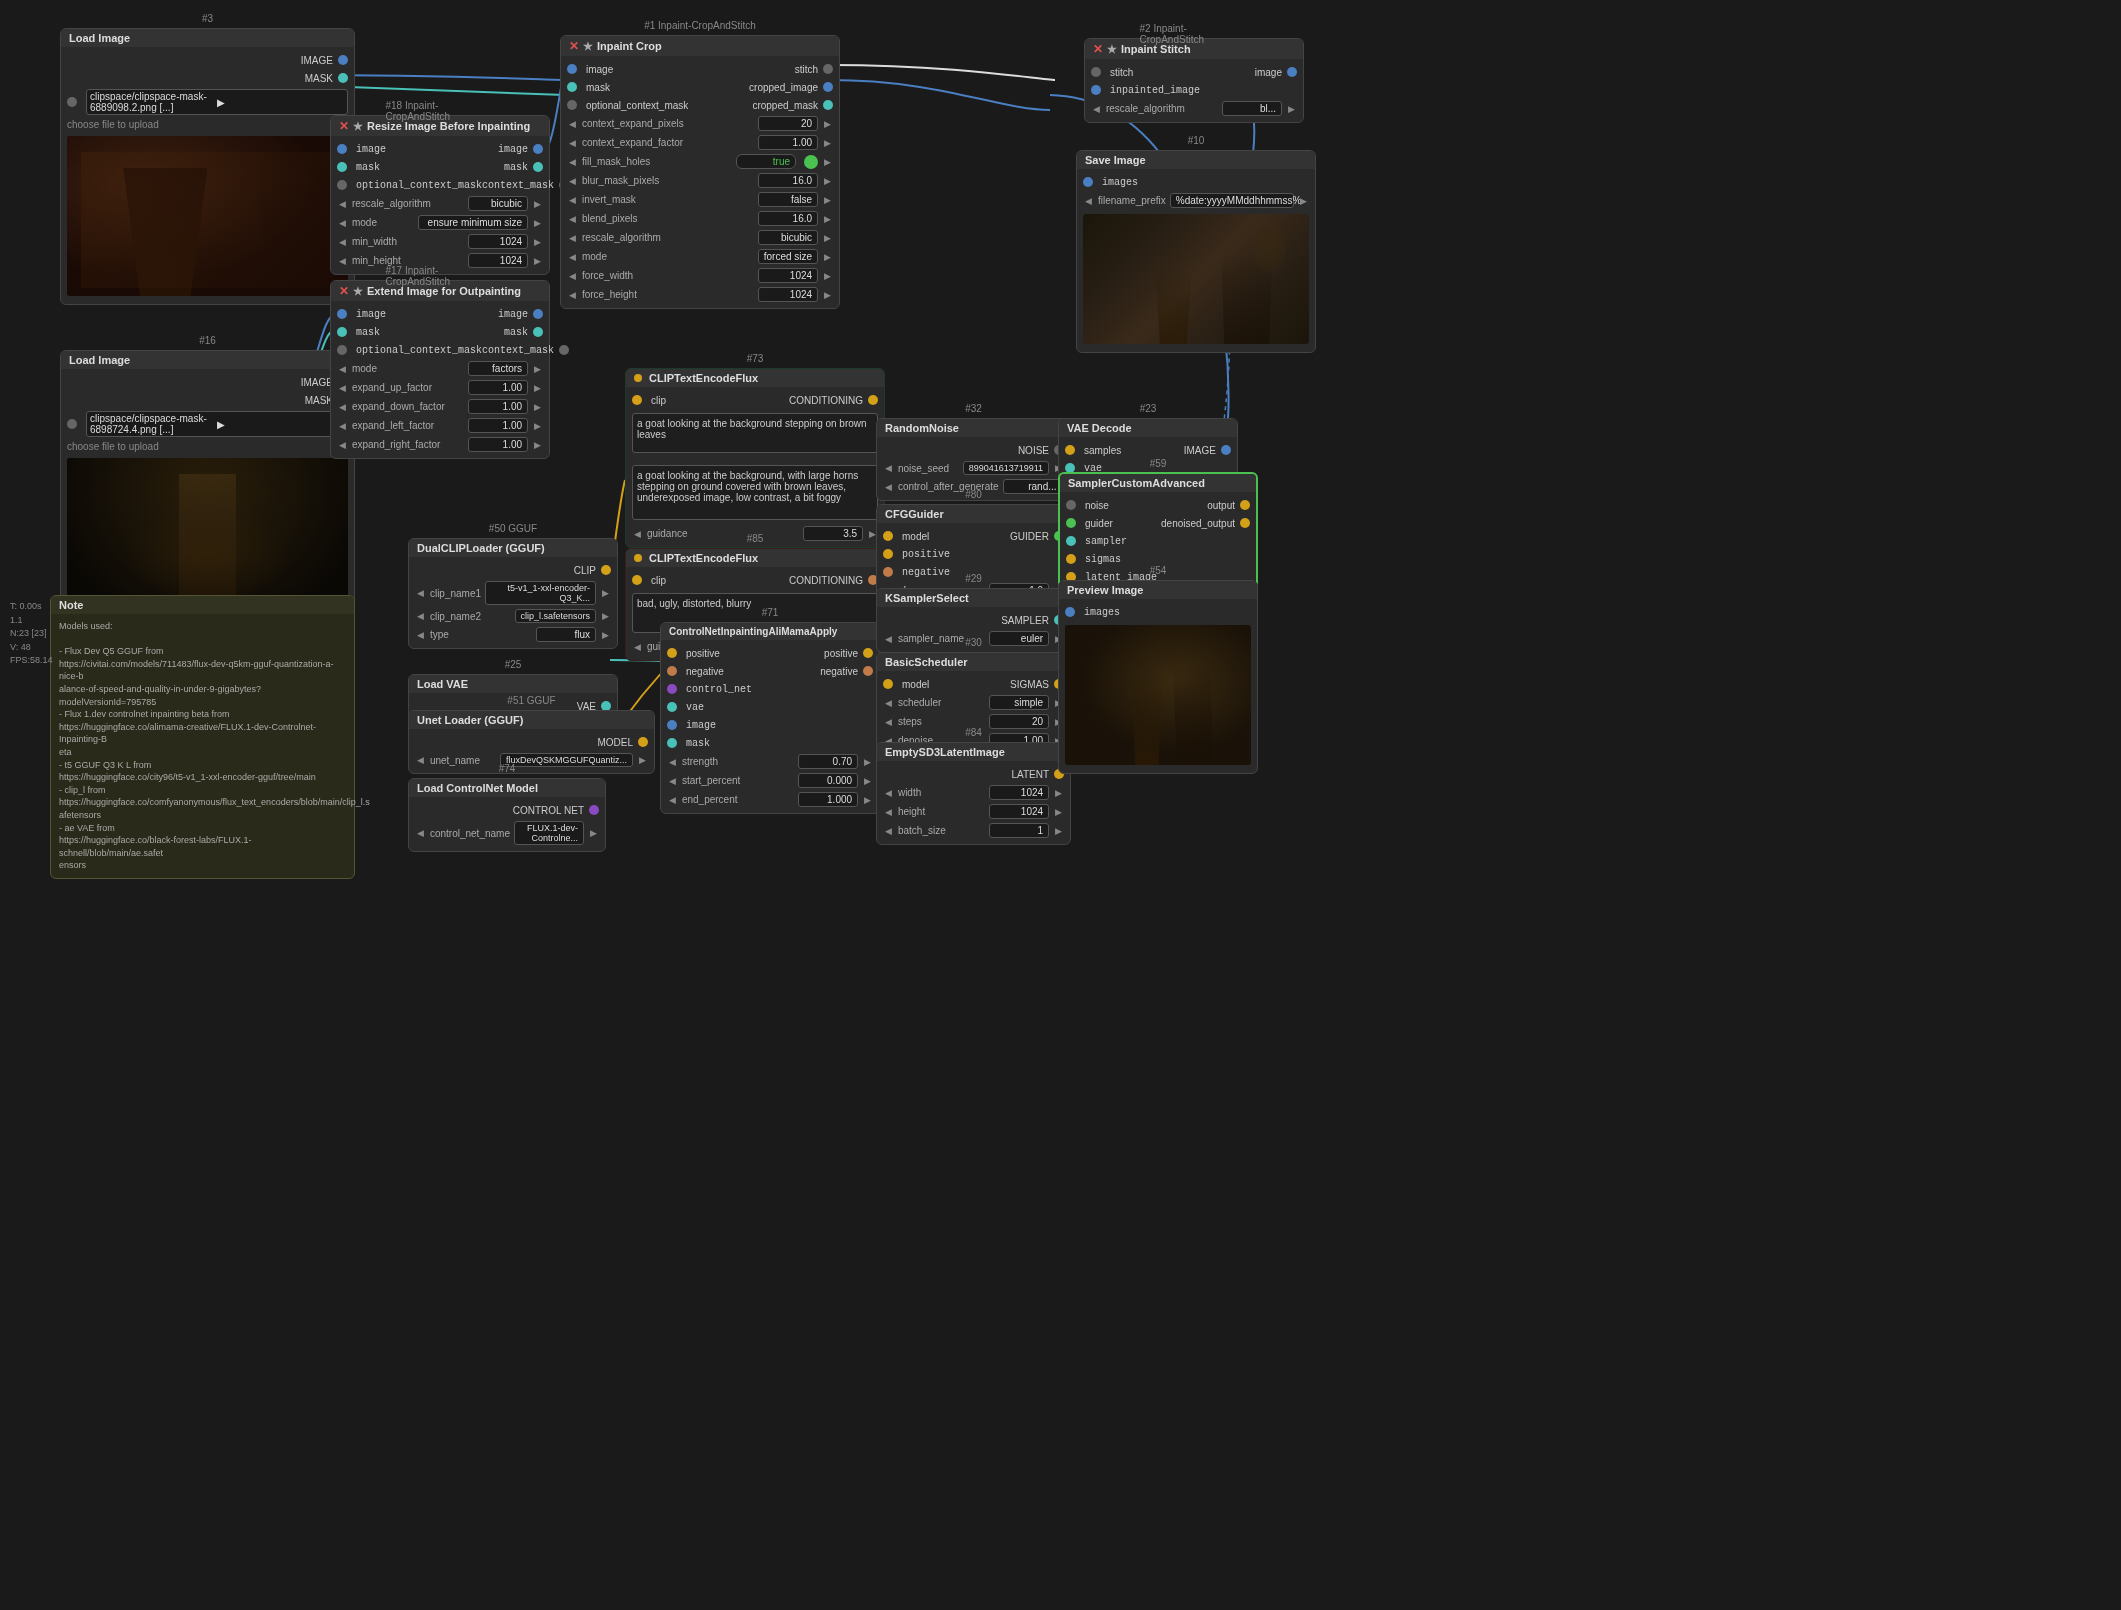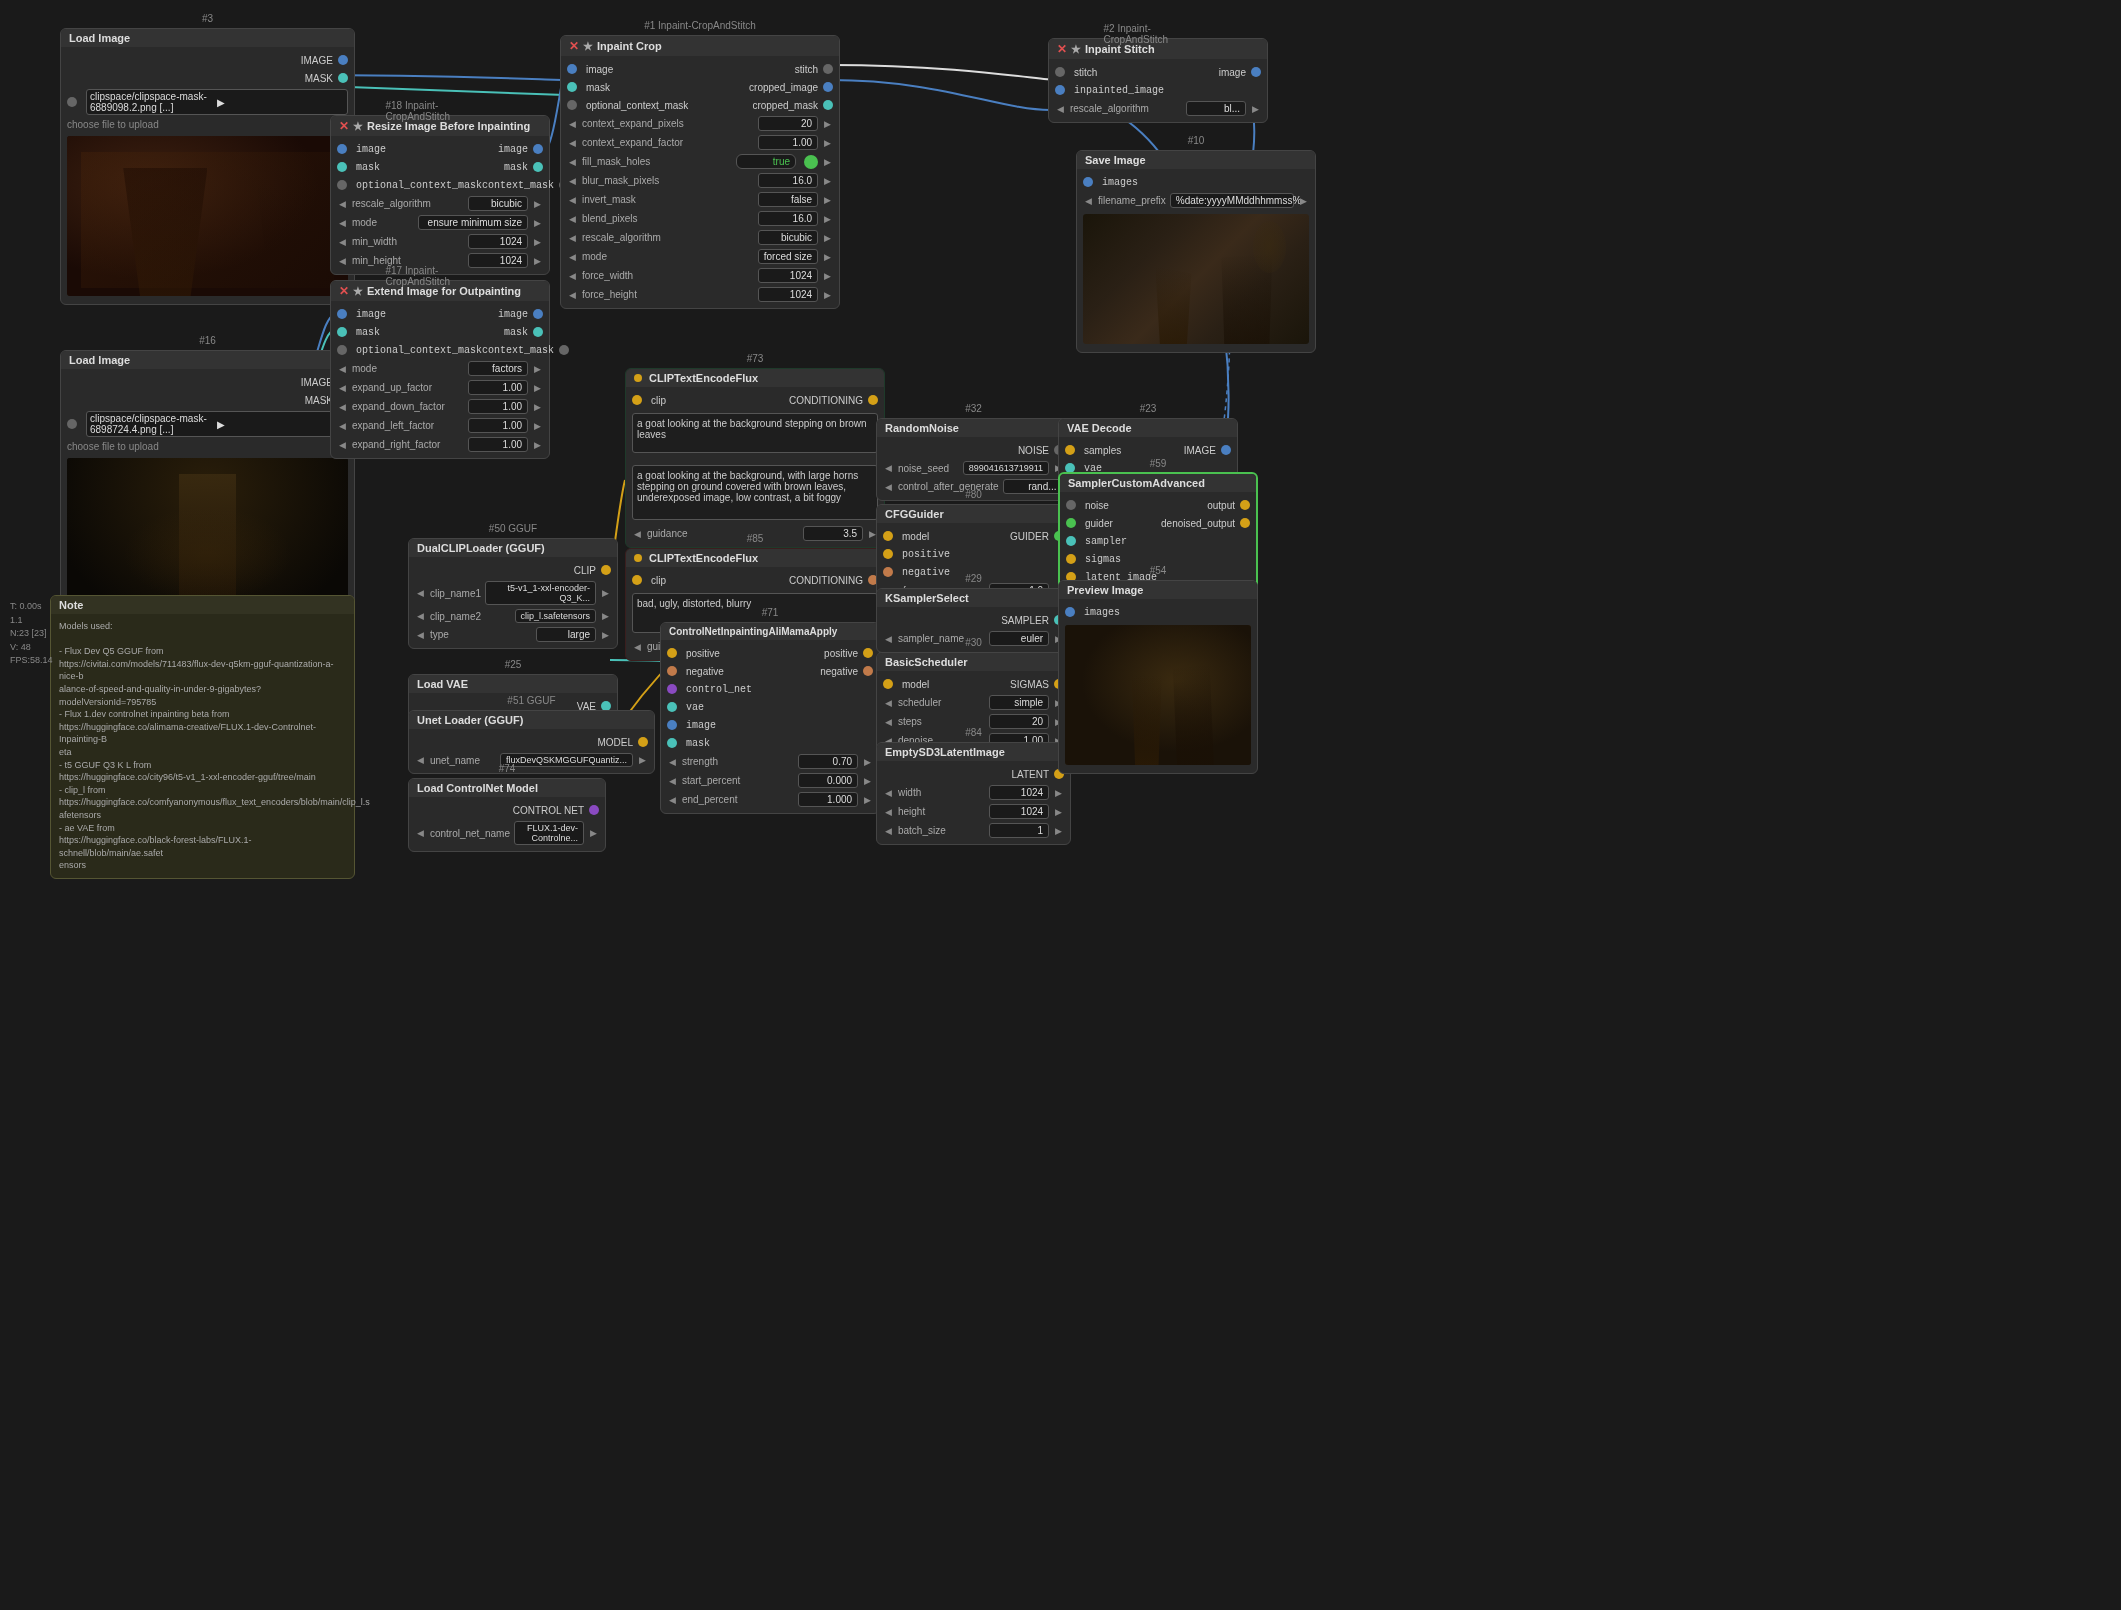--- a/index.html
+++ b/index.html
@@ -492,21 +492,21 @@
     </div>
     <div class="field-row">
       <span class="arrow-btn">◀</span>
       <span class="field-label">force_height</span>
       <span class="field-value">1024</span>
       <span class="arrow-btn">▶</span>
     </div>
   </div>
 </div>
 
-<div class="node" style="left:1048px; top:38px; width:220px;">
+<div class="node" style="left:1084px; top:38px; width:220px;">
   <div class="node-id">#2 Inpaint-CropAndStitch</div>
   <div class="node-title-bar">
     <span class="x-icon">✕</span>
     <span class="star-icon">★</span>
     <span>Inpaint Stitch</span>
   </div>
   <div class="node-body">
     <div class="node-row" style="justify-content:space-between;">
       <div style="display:flex;align-items:center;">
         <span class="port port-left port-gray"></span>
@@ -631,21 +631,21 @@
     </div>
     <div class="field-row">
       <span class="arrow-btn">◀</span>
       <span class="field-label">clip_name2</span>
       <span class="field-value" style="font-size:9px;">clip_l.safetensors</span>
       <span class="arrow-btn">▶</span>
     </div>
     <div class="field-row">
       <span class="arrow-btn">◀</span>
       <span class="field-label">type</span>
-      <span class="field-value">large</span>
+      <span class="field-value">flux</span>
       <span class="arrow-btn">▶</span>
     </div>
   </div>
 </div>
 
 <div class="node" style="left:408px; top:674px; width:210px;">
   <div class="node-id">#25</div>
   <div class="node-title-bar">
     <span>Load VAE</span>
   </div>

